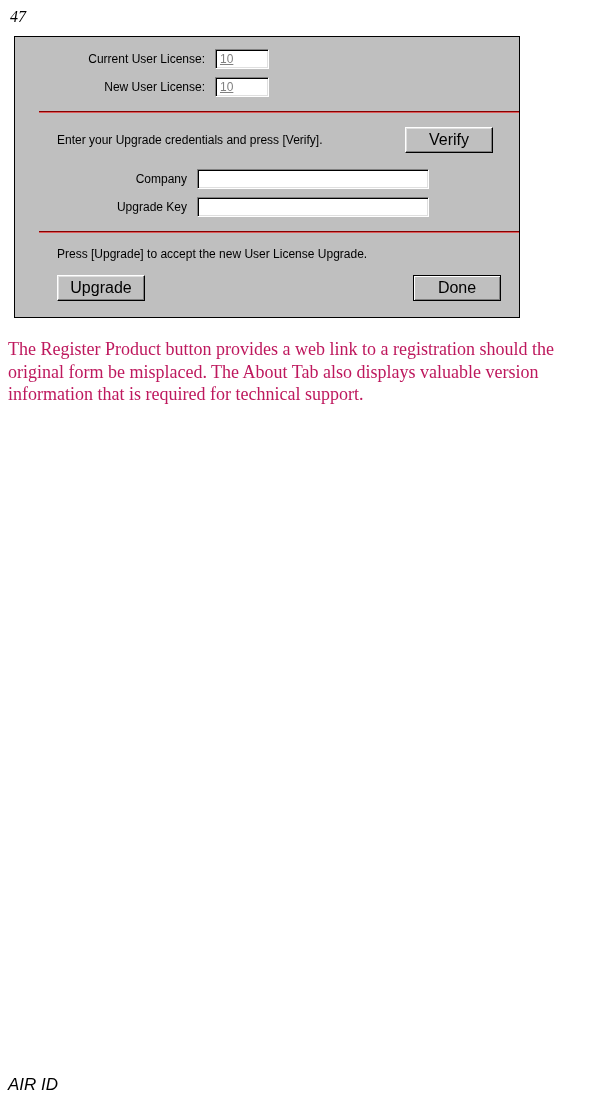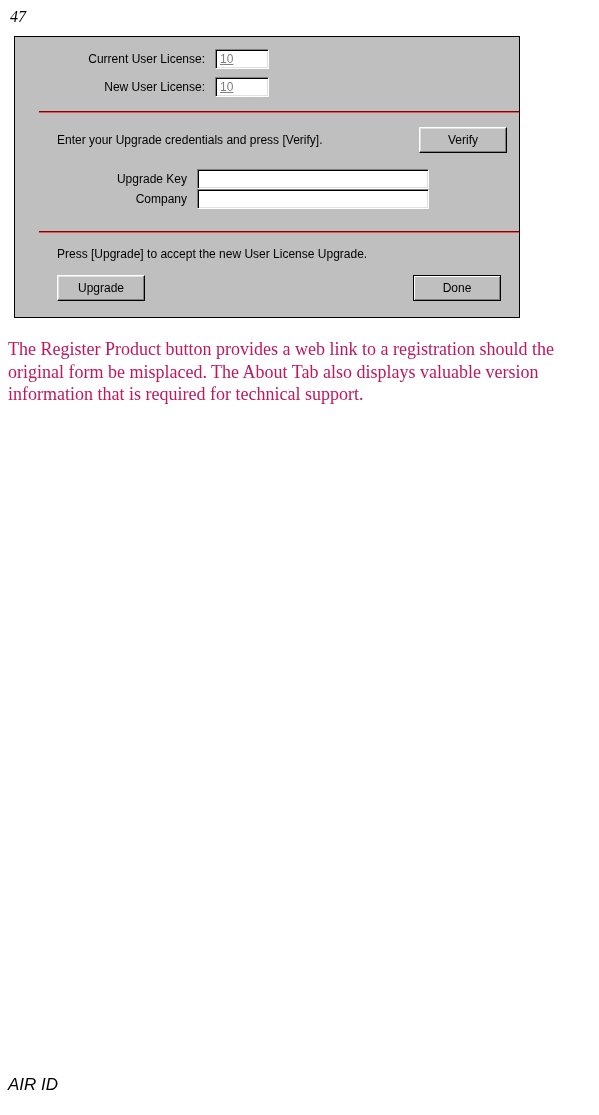--- a/index.html
+++ b/index.html
@@ -128,34 +128,34 @@
     .win-button {
       background: #bfbfbf;
       border-top: 1px solid #ffffff;
       border-left: 1px solid #ffffff;
       border-right: 1px solid #000000;
       border-bottom: 1px solid #000000;
       box-shadow: inset -1px -1px 0 #808080, inset 1px 1px 0 #dfdfdf;
       height: 26px;
       min-width: 88px;
       font-family: 'MS Sans Serif', Tahoma, sans-serif;
-      font-size: 12px;
+      font-size: 16px;
       text-align: center;
       display: inline-flex;
       align-items: center;
       justify-content: center;
       cursor: default;
       padding: 0 8px;
     }
     .win-button.default {
       border: 1px solid #000;
       box-shadow: inset 1px 1px 0 #ffffff, inset -1px -1px 0 #808080;
     }
     .section-2 {
-      padding: 14px 12px 14px 18px;
+      padding: 14px 26px 14px 18px;
     }
     .row-verify {
       display: flex;
       align-items: center;
       justify-content: space-between;
       margin-bottom: 16px;
     }
     .section-3 {
       padding: 14px 18px 16px 18px;
     }
@@ -202,26 +202,26 @@
       </div>
     </div>
 
     <div class="divider"></div>
 
     <div class="section-2">
       <div class="row-verify">
         <span class="label-left">Enter your Upgrade credentials and press [Verify].</span>
         <button class="win-button">Verify</button>
       </div>
+      <div class="row">
+        <div class="label-right" style="width:140px">Company</div>
+        <div class="input input-wide"></div>
+      </div>
       <div class="row" style="margin-bottom:0">
         <div class="label-right" style="width:140px">Upgrade Key</div>
-        <div class="input input-wide"></div>
-      </div>
-      <div class="row">
-        <div class="label-right" style="width:140px">Company</div>
         <div class="input input-wide"></div>
       </div>
     </div>
 
     <div class="divider"></div>
 
     <div class="section-3">
       <div class="label-left">Press [Upgrade] to accept the new User License Upgrade.</div>
       <div class="btn-row">
         <button class="win-button">Upgrade</button>

